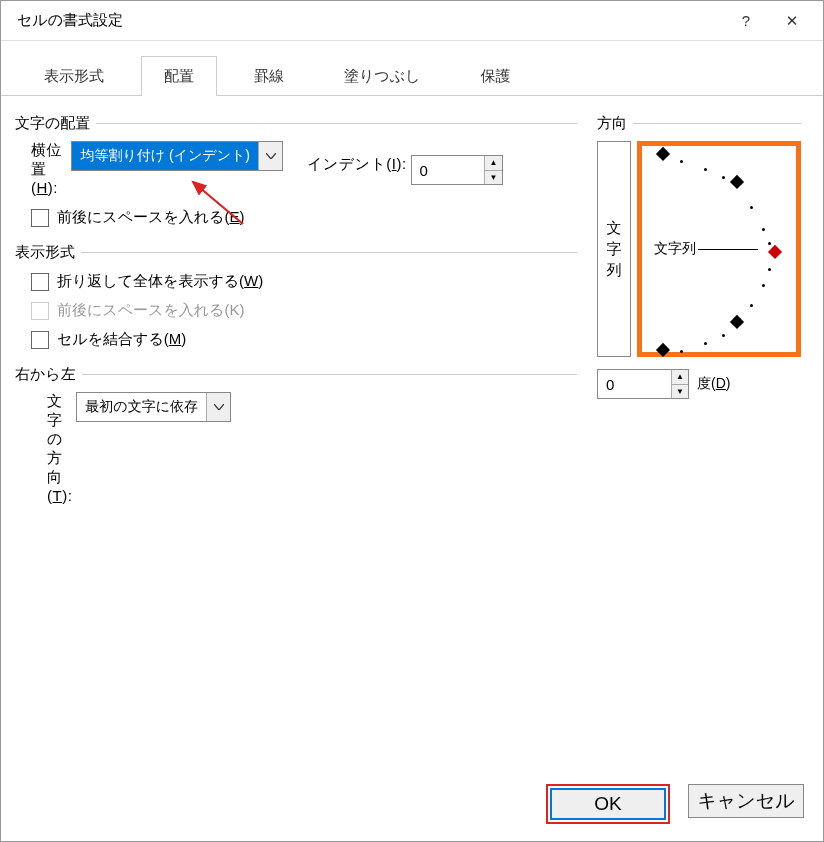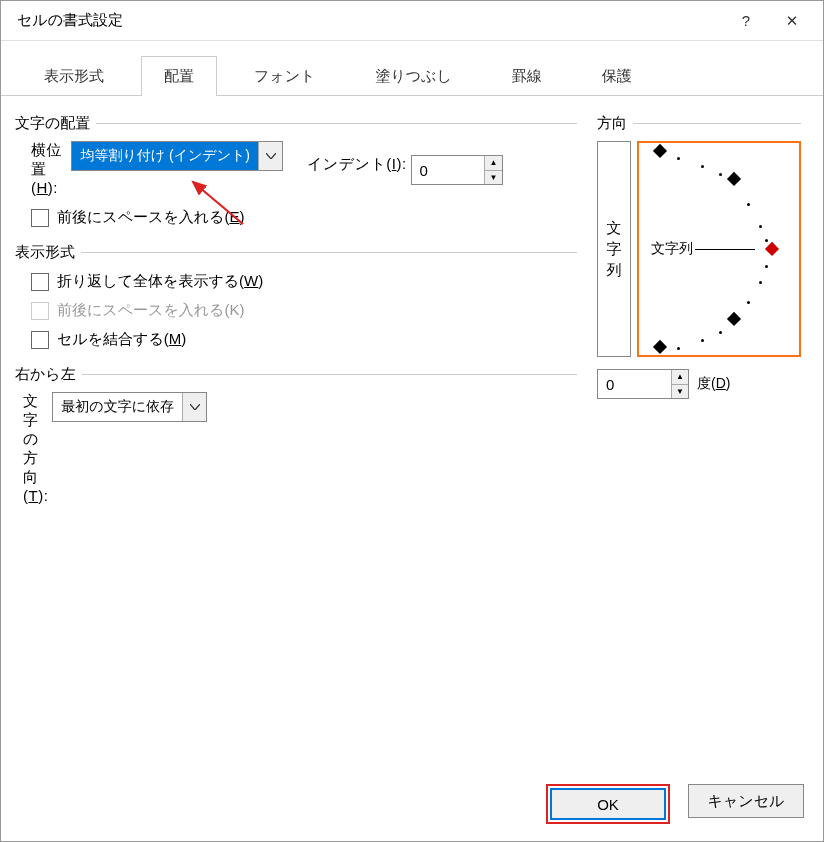--- a/index.html
+++ b/index.html
@@ -156,21 +156,21 @@
     flex-direction: column;
     align-items: center;
     justify-content: center;
     gap: 2px;
     cursor: pointer;
   }
   .vert-char { font-size: 15px; }
   .dial {
     flex: 1;
     height: 216px;
-    border: 2px solid #f97316;
+    border: 5px solid #f97316;
     position: relative;
     cursor: pointer;
   }
   .dial-center {
     position: absolute;
     left: 12px;
     top: 50%;
     transform: translateY(-50%);
     display: flex;
     align-items: center;
@@ -217,21 +217,21 @@
   }
   .btn {
     width: 116px;
     height: 34px;
     border: 1px solid #888;
     background: #efefef;
     display: flex;
     align-items: center;
     justify-content: center;
     cursor: pointer;
-    font-size: 15px;
+    font-size: 19px;
   }
   .btn-highlight-wrap {
     padding: 2px;
     border: 2px solid #d22;
   }
   .btn-highlight-wrap .btn { border: 2px solid #0078d7; width: 116px; height: 32px; }
   svg.chev { width: 10px; height: 6px; }
 </style>
 </head>
 <body>
@@ -242,23 +242,22 @@
       <span>?</span>
     </div>
   <div class="titlebtn">
       <span>✕</span>
     </div>
 </div>
 
 <div class="tabs">
   <div class="tab"><span>表示形式</span></div>
   <div class="tab active"><span>配置</span></div>
-  <div class="tab"><span>フォント</span></div>
+  <div class="tab"><span>罫線</span></div>
   <div class="tab"><span>塗りつぶし</span></div>
-  <div class="tab"><span>罫線</span></div>
   <div class="tab"><span>保護</span></div>
 </div>
 
 <div class="content">
   <div class="main-columns">
     <div class="left">
 
       <div class="section">
         <div class="group-label">
             <span>文字の配置</span>
@@ -323,21 +322,21 @@
             <span>セルを結合する(</span><span class="underline-key">M</span><span>)</span>
           </span>
         </div>
       </div>
 
       <div class="section">
         <div class="group-label">
             <span>右から左</span>
             <span class="line"></span>
           </div>
-        <div class="field" style="width:176px; margin-left:8px; margin-top:6px;">
+        <div class="field" style="width:176px; margin-left:32px; margin-top:6px;">
           <div class="field-label">
             <span>文字の方向(</span><span class="underline-key">T</span><span>):</span>
           </div>
           <div class="combo" style="width:176px;">
             <div class="combo-text">最初の文字に依存</div>
             <div class="combo-btn">
               <svg class="chev" viewBox="0 0 10 6">
                   <path d="M0 0 L5 6 L10 0" fill="none" stroke="#333" stroke-width="1.2"></path>
                 </svg>
             </div>

